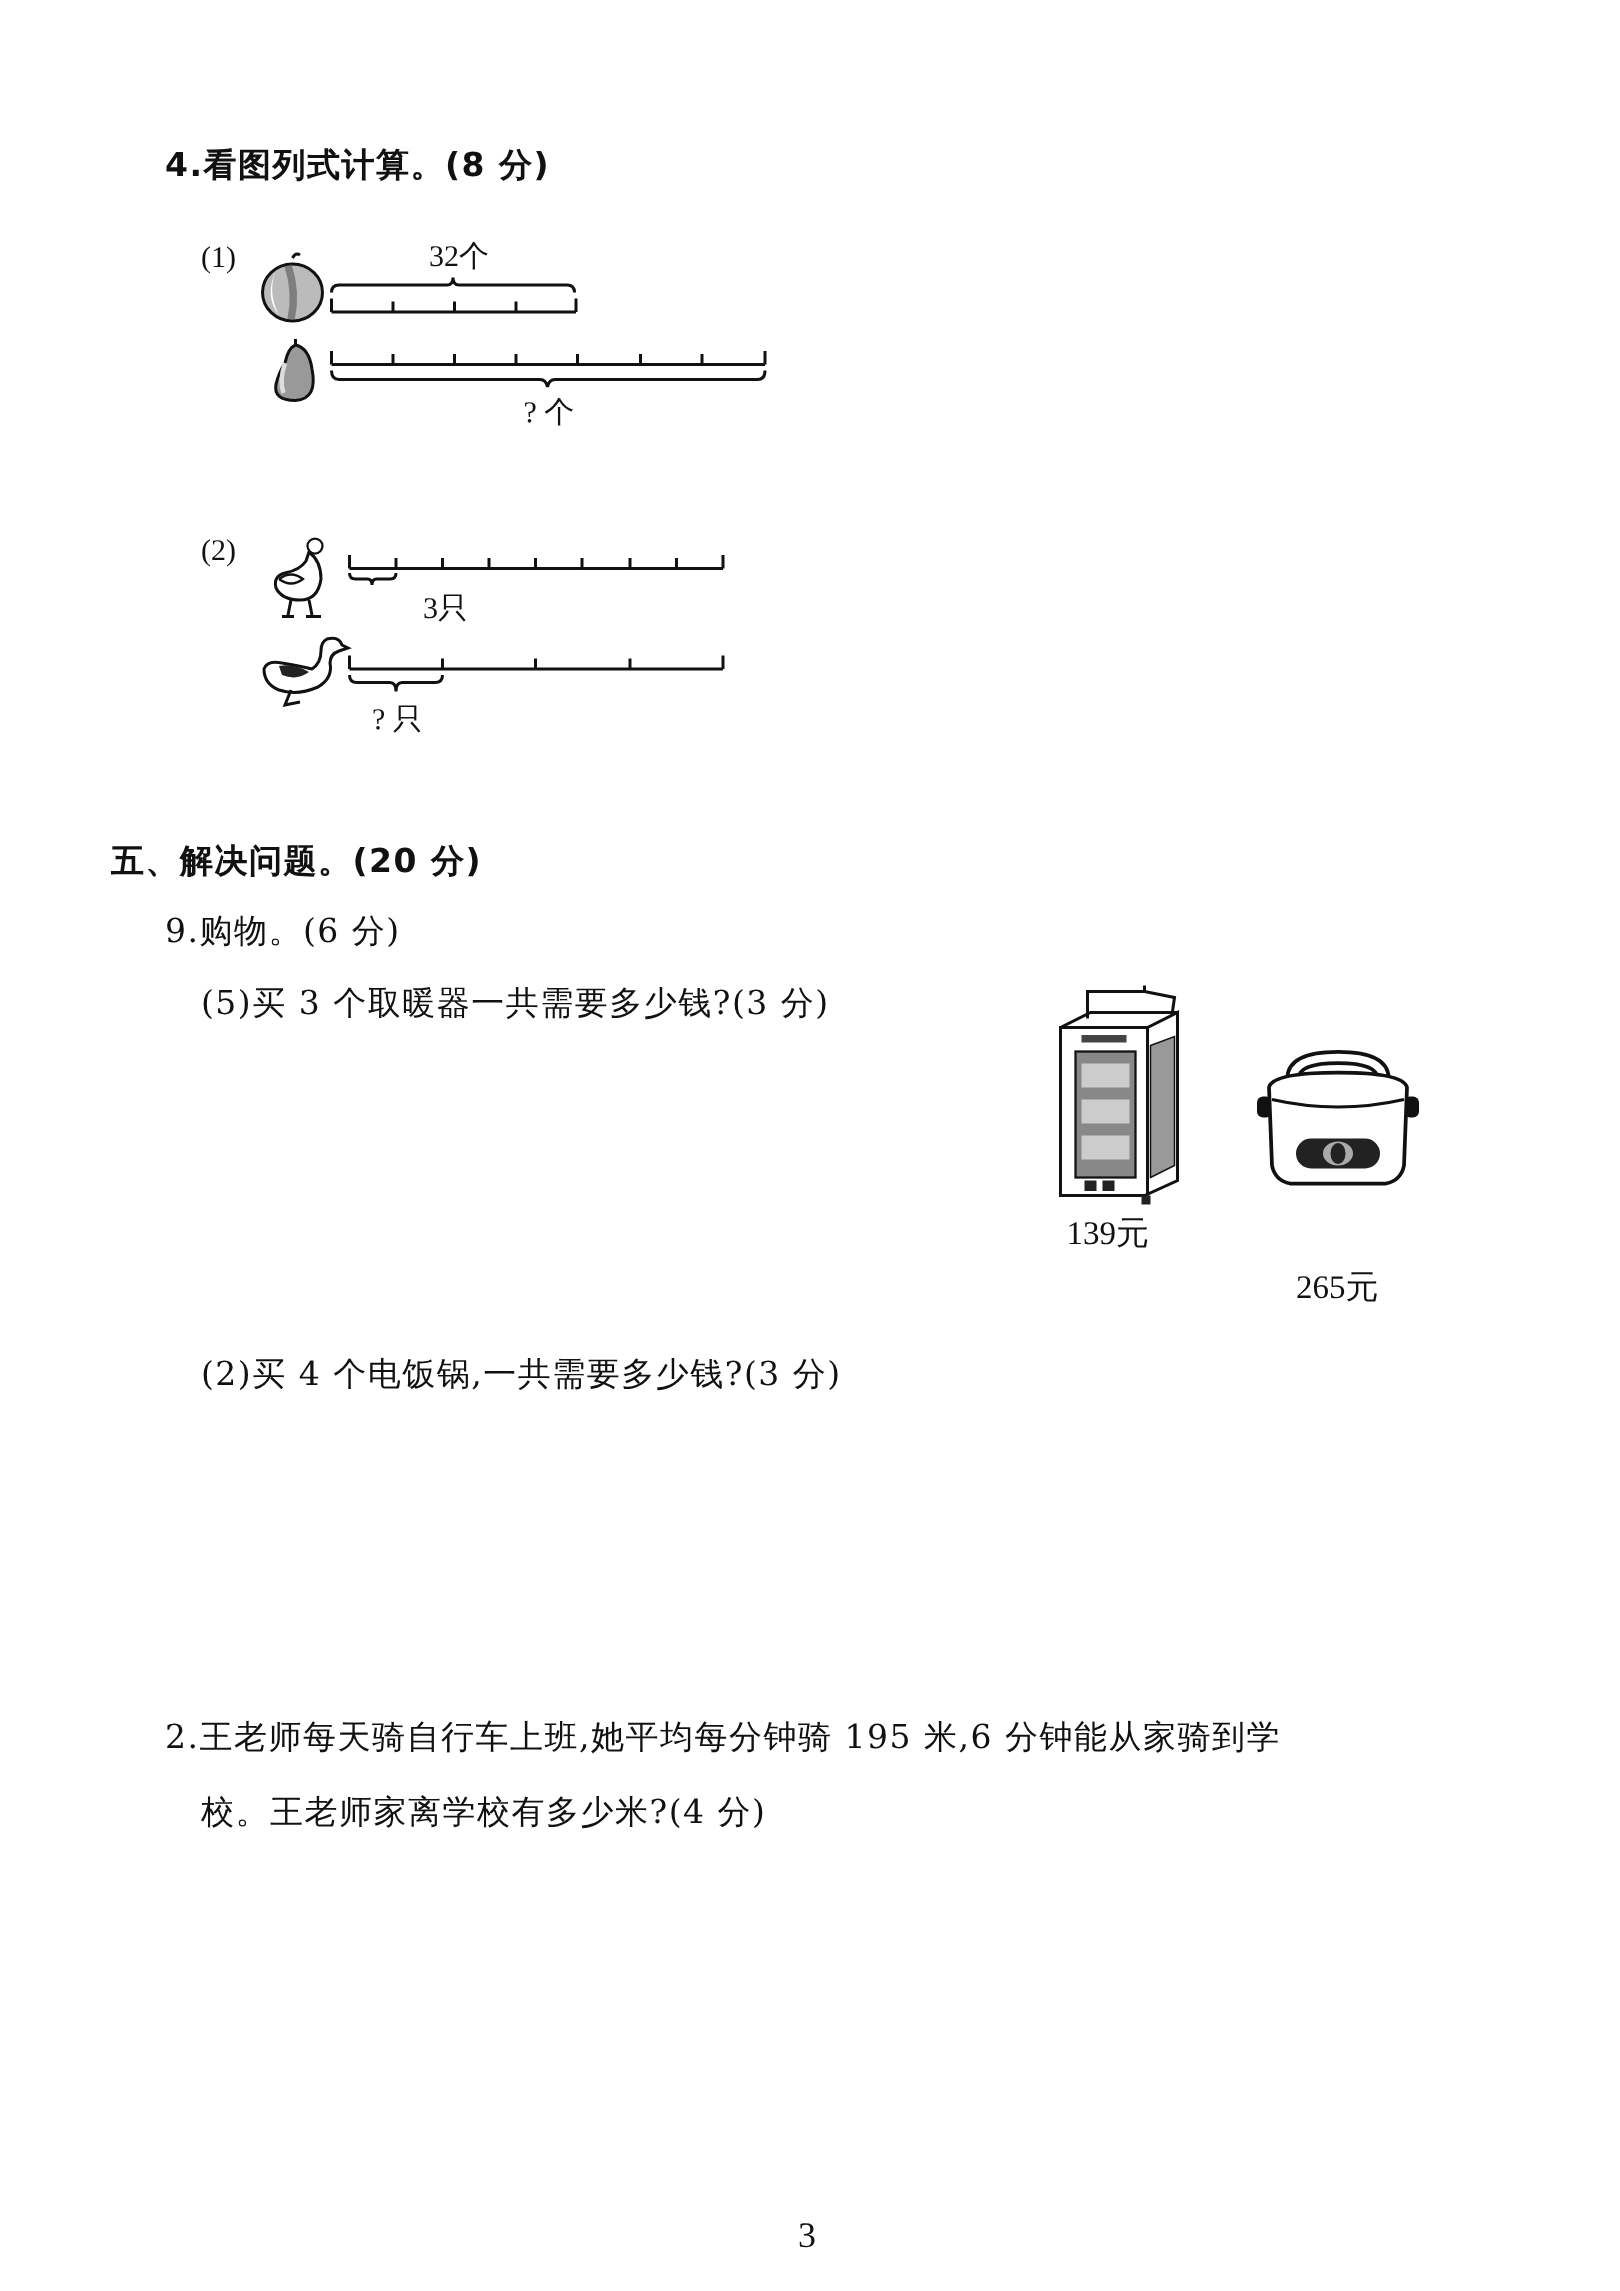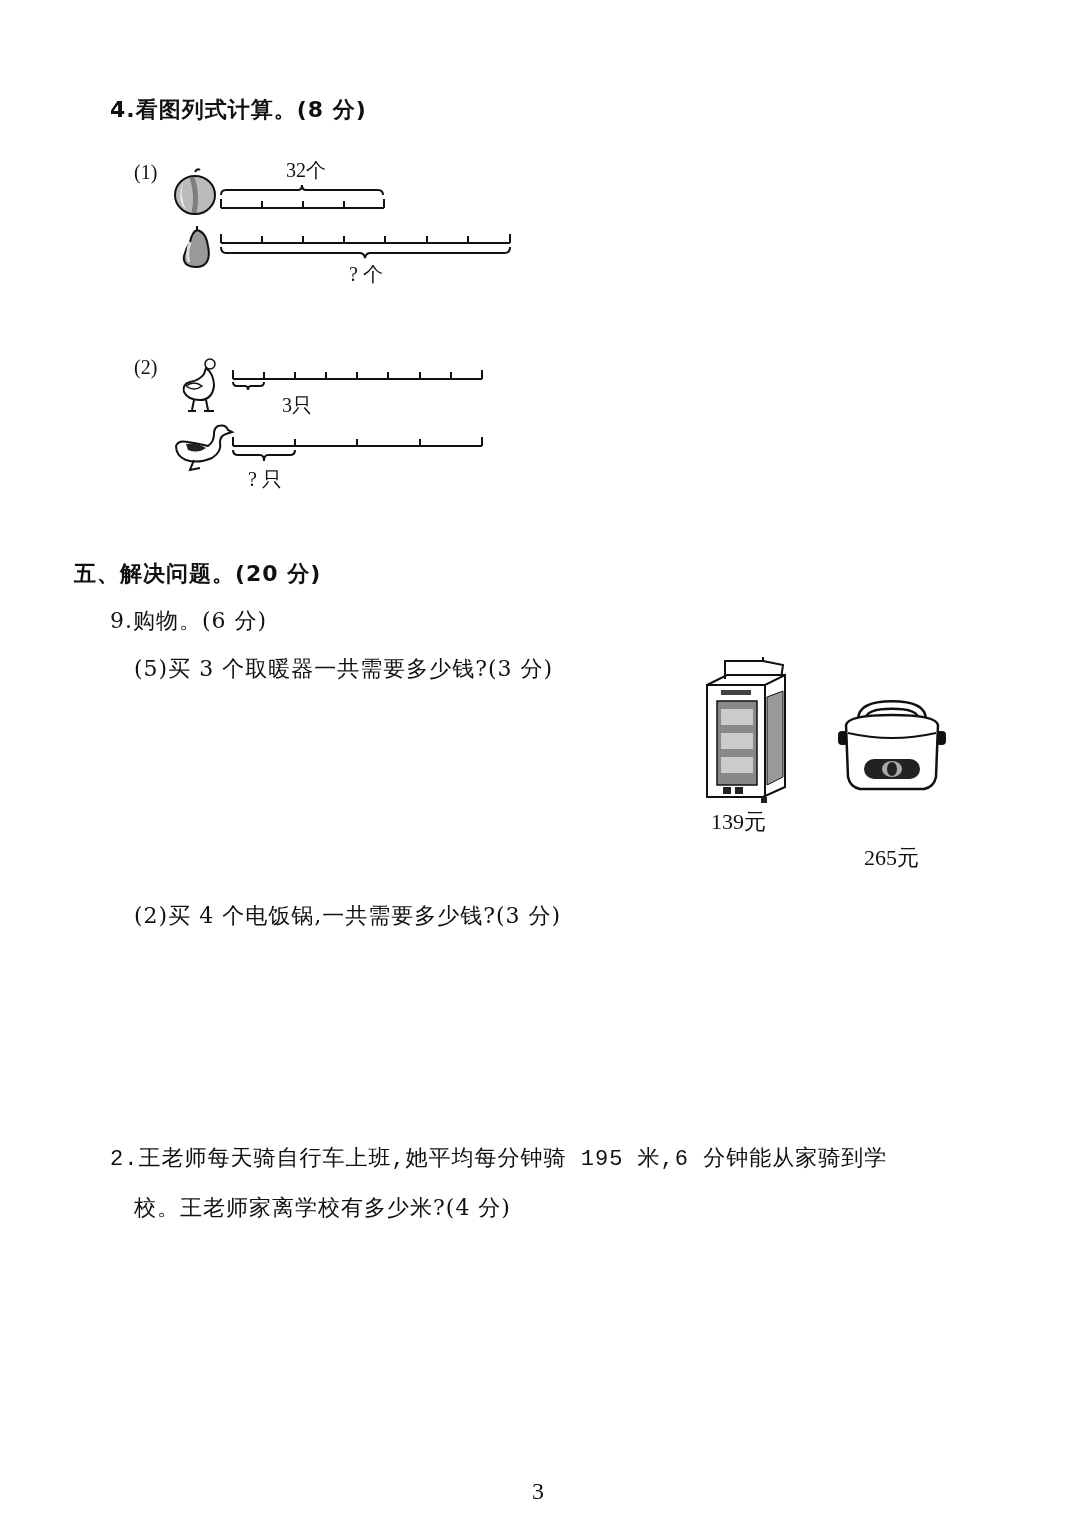--- a/index.html
+++ b/index.html
@@ -135,16 +135,16 @@
   <path d="M10 28 Q12 18 56 18 Q100 18 102 28 L100 80 Q98 90 88 92 L24 92 Q14 90 12 80 Z" fill="#fff" stroke="#111" stroke-width="2.5"></path>
   <path d="M12 36 Q56 46 100 36" class="line"></path>
   <rect x="28" y="62" width="56" height="20" rx="10" fill="#222"></rect>
   <ellipse cx="56" cy="72" rx="10" ry="8" fill="#aaa"></ellipse>
   <ellipse cx="56" cy="72" rx="5" ry="7" fill="#222"></ellipse>
 </svg>
 <div class="abs label" style="left:864px; top:807px; font-size:22px;margin-top:36px;">265元</div>
 
 <div class="abs txt" style="left:134px; top:901px;text-align:right;">(2)买 4 个电饭锅,一共需要多少钱?(3 分)</div>
 
-<div class="abs txt" style="left:110px; top:1143px;font-family:Liberation Mono, monospace;">2.王老师每天骑自行车上班,她平均每分钟骑 195 米,6 分钟能从家骑到学</div>
+<div class="abs txt" style="left:110px; top:1143px;">2.王老师每天骑自行车上班,她平均每分钟骑 195 米,6 分钟能从家骑到学</div>
 <div class="abs txt" style="left:134px; top:1193px;">校。王老师家离学校有多少米?(4 分)</div>
 
 <div class="abs page-num" style="left:532px; top:1478px;">3</div>
 
 </body></html>

